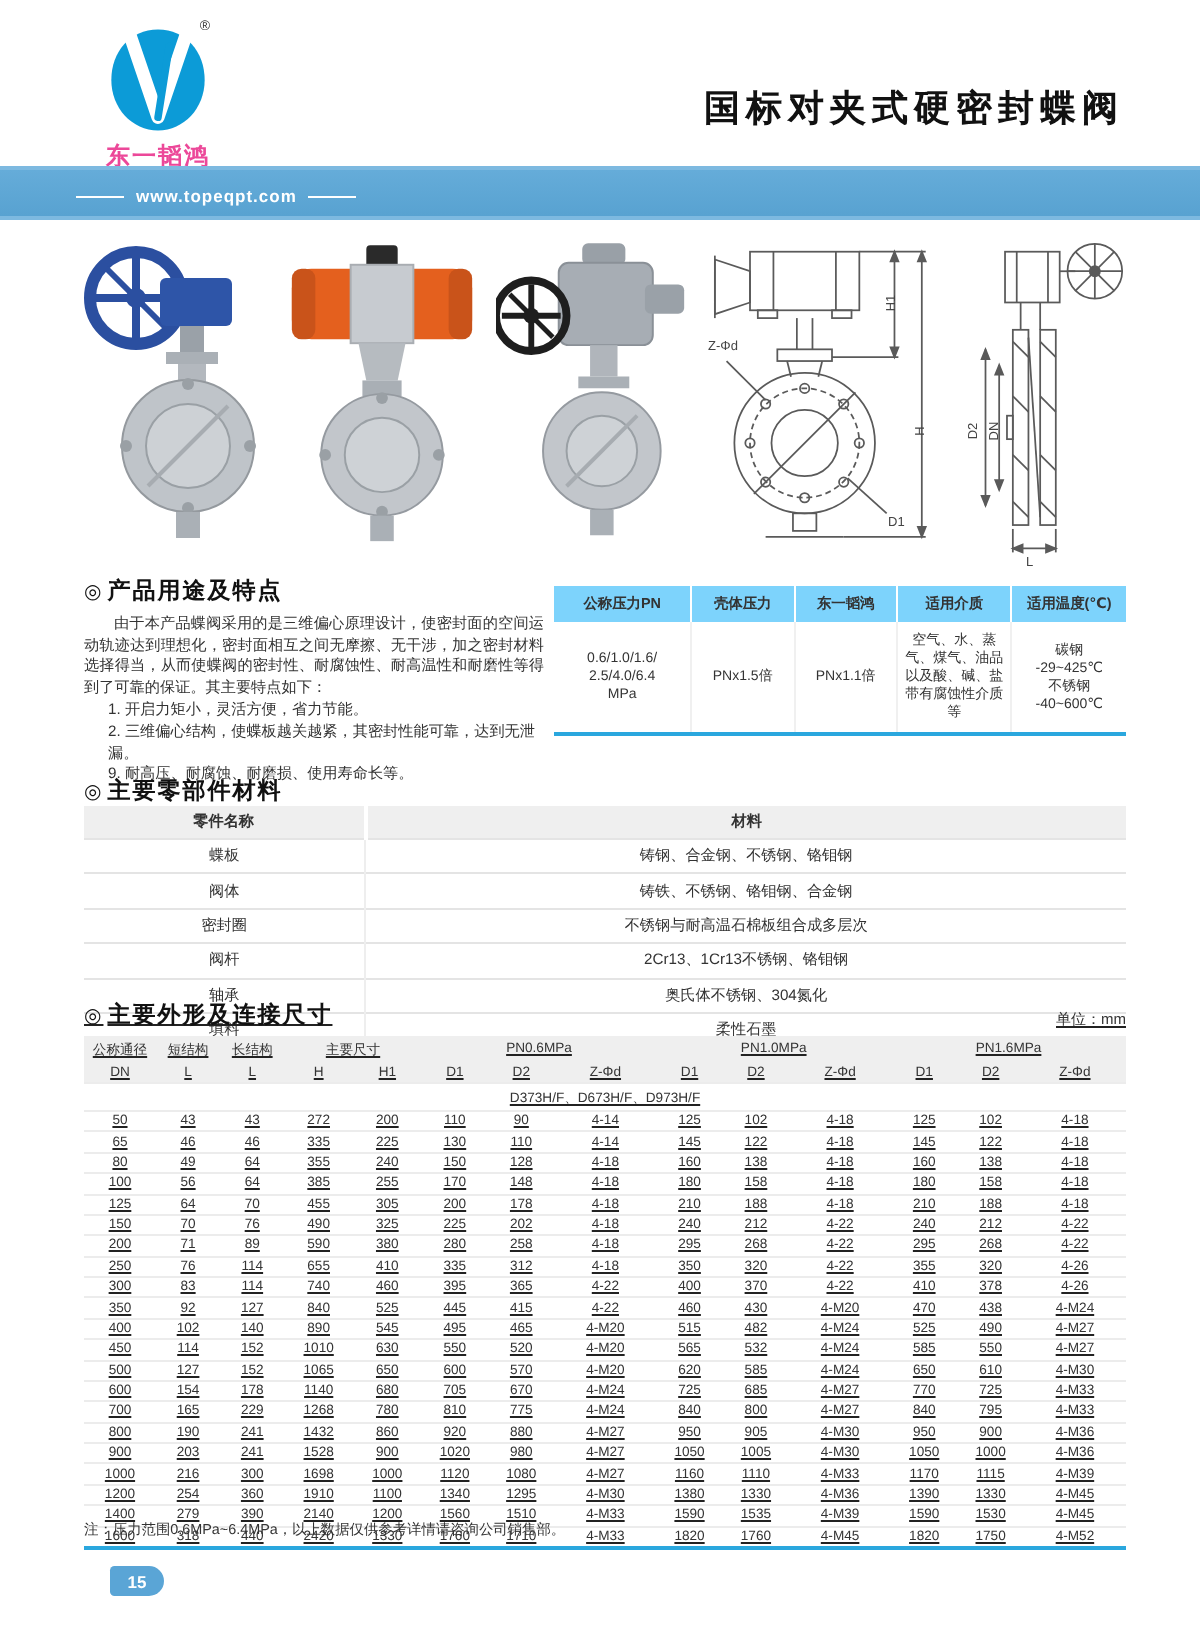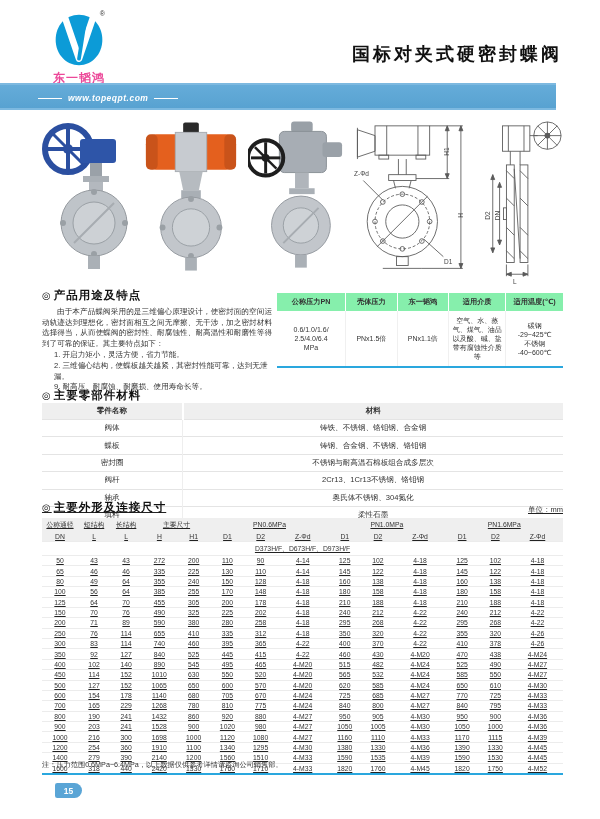--- a/index.html
+++ b/index.html
@@ -7,22 +7,22 @@
   body { font-family:"Liberation Sans","DejaVu Sans",sans-serif; color:#222; }
   .page { position:relative; width:600px; height:819px; background:#fff; overflow:hidden; margin:0 auto; }
 
   
   .logo-wrap { position:absolute; left:40px; top:12px; width:78px; text-align:center; }
   .logo-mark { position:relative; width:56px; height:56px; margin:0 auto; }
   .reg-mark { position:absolute; right:2px; top:-2px; font-size:7px; color:#333; }
   .company-name { margin-top:2px; font-size:12px; font-weight:bold; color:#ec4899; letter-spacing:1px; white-space:nowrap; }
   .page-title { position:absolute; right:38px; top:42px; font-size:18px; font-weight:bold; color:#111; letter-spacing:3px; }
 
-  .blue-bar { position:absolute; left:0; top:83px; width:556px; height:27px;
-              background:linear-gradient(#65acd9,#58a2d1); border-top:2px solid #7db9e0; border-bottom:2px solid #7db9e0;font-style:italic; }
+  .blue-bar { position:absolute; left:0; top:83px; width:600px; height:27px;
+              background:linear-gradient(#65acd9,#58a2d1); border-top:2px solid #7db9e0; border-bottom:2px solid #7db9e0; }
   .site-line { position:absolute; left:38px; top:8px; display:flex; align-items:center; color:#fff; font-size:8.5px; font-weight:bold; letter-spacing:0.5px; }
   .dash { display:inline-block; height:1px; background:#fff; }
   .dash.l { width:24px; margin-right:6px; } .dash.r { width:24px; margin-left:6px; }
 
   
   .media-row { position:absolute; left:40px; top:118px; width:525px; height:168px; }
   .photo { position:absolute; top:0; height:165px; }
   .photo svg { width:100%; height:100%; }
   .ph1 { left:2px; width:92px; } .ph2 { left:102px; width:98px; } .ph3 { left:208px; width:98px; }
   .tech-drawing { position:absolute; left:312px; top:0; width:213px; height:168px; }
@@ -38,21 +38,21 @@
 
   
   .sec-usage { position:absolute; left:42px; top:288px; width:230px; }
   .usage-intro { margin-top:4px; font-size:7.6px; line-height:10.6px; color:#333; text-indent:15px; text-align:justify; }
   .usage-list { margin-top:1px; list-style:none; }
   .usage-list li { font-size:7.6px; line-height:10.6px; color:#333; margin-left:12px; }
 
   
   .sec-perf { position:absolute; left:277px; top:288px; width:286px; }
   .perf-table { width:100%; margin-top:5px; border-collapse:collapse; table-layout:fixed; border-bottom:2px solid #2aa7de; }
-  .perf-table th { background:#86efac; font-size:7.2px; font-weight:bold; color:#333; padding:4px 1px; border-right:1px solid #fff; }
+  .perf-table th { background:#7dd3fc; font-size:7.2px; font-weight:bold; color:#333; padding:4px 1px; border-right:1px solid #fff; }
   .perf-table td { font-size:7px; line-height:9px; color:#333; text-align:center; vertical-align:middle; padding:5px 2px; border-right:1px solid #f0f0f0; white-space:pre-line; }
   .perf-table th:last-child, .perf-table td:last-child { border-right:none; }
 
   
   .sec-materials { position:absolute; left:42px; top:388px; width:521px; }
   .mat-table { width:100%; margin-top:0; border-collapse:collapse; table-layout:fixed; border-bottom:2px solid #2aa7de; }
   .mat-table th { background:#efefef; font-size:7.6px; font-weight:bold; color:#333; padding:3px 0; }
   .mat-table th:first-child { border-right:2px solid #fff; }
   .mat-table td { font-size:7.6px; color:#333; text-align:center; padding:3.2px 0; border-top:1px solid #e4e4e4; }
   .mat-table td:first-child { border-right:1px solid #eee; }
@@ -313,26 +313,26 @@
           <col>
         </colgroup>
       <thead>
         <tr>
           <th>零件名称</th>
           <th>材料</th>
         </tr>
       </thead>
       <tbody>
           <tr>
+            <td>蝶板</td>
+            <td>铸钢、合金钢、不锈钢、铬钼钢</td>
+          </tr>
+          <tr>
             <td>阀体</td>
             <td>铸铁、不锈钢、铬钼钢、合金钢</td>
-          </tr>
-          <tr>
-            <td>蝶板</td>
-            <td>铸钢、合金钢、不锈钢、铬钼钢</td>
           </tr>
           <tr>
             <td>密封圈</td>
             <td>不锈钢与耐高温石棉板组合成多层次</td>
           </tr>
           <tr>
             <td>阀杆</td>
             <td>2Cr13、1Cr13不锈钢、铬钼钢</td>
           </tr>
           <tr>

